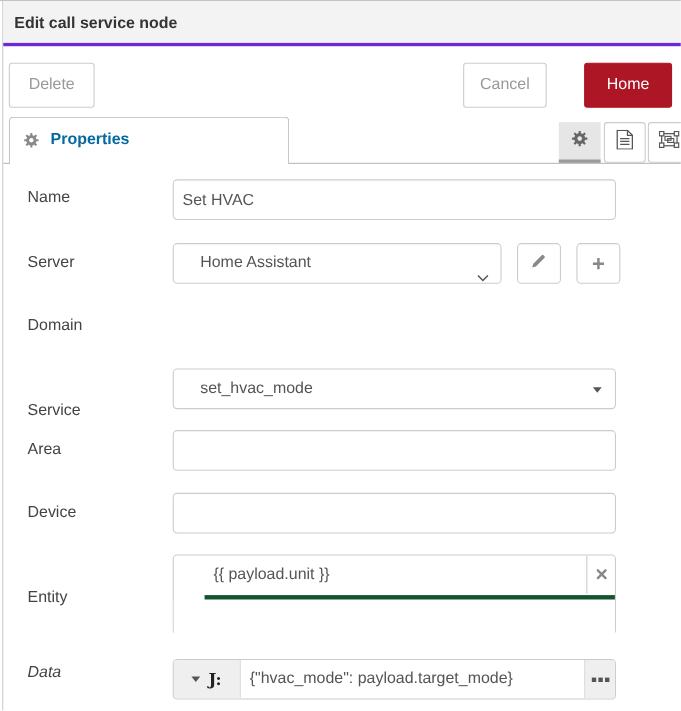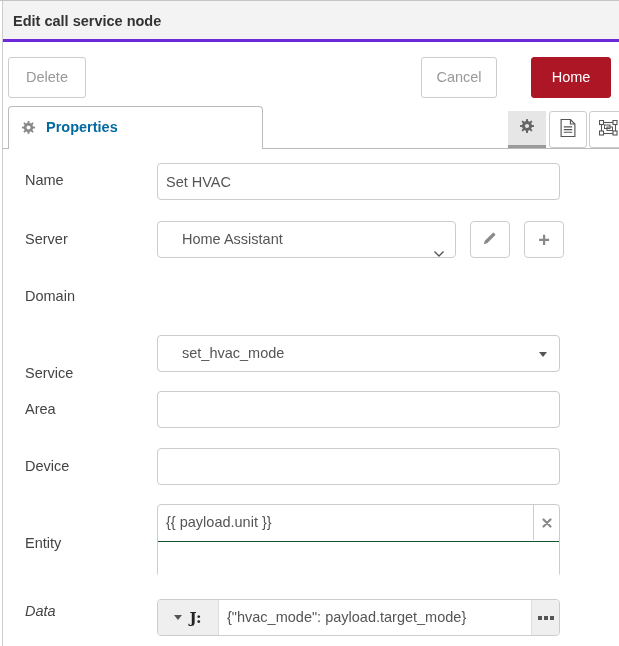--- a/index.html
+++ b/index.html
@@ -37,21 +37,21 @@
   .selectbox{width:299px;cursor:pointer;}
   .chev{position:absolute;right:10px;top:14px;}
   .caret{position:absolute;right:12px;top:16px;width:0;height:0;
          border-left:4.5px solid transparent;border-right:4.5px solid transparent;border-top:5.5px solid #555;}
   .sq-btn{position:absolute;width:40px;height:37px;box-sizing:border-box;border:1px solid #ccc;border-radius:4px;
           background:#fff;display:flex;align-items:center;justify-content:center;cursor:pointer;color:#888;}
   .plus-glyph{font-size:20px;font-weight:bold;color:#888;line-height:1;}
   
   .entitybox{position:absolute;left:157px;top:503px;width:403px;height:73px;box-sizing:border-box;
              border:1px solid #ccc;border-radius:4px;background:#fff;}
-  .entity-row1{position:relative;height:36px;border-bottom:1px solid #14532d;}
+  .entity-row1{position:relative;height:36px;border-bottom:4px solid #14532d;margin-left:28px;}
   .entity-text{position:absolute;left:8px;top:0;line-height:35px;font-size:14.5px;color:#555;}
   .entity-x{position:absolute;right:0;top:0;width:25px;height:35px;border-left:1px solid #ccc;
             display:flex;align-items:center;justify-content:center;cursor:pointer;}
   .entity-row2{height:35px;}
   .entity-input{width:100%;height:100%;border:none;outline:none;box-sizing:border-box;padding:0 8px;font-size:14.5px;}
   
   .typedinput{position:absolute;left:157px;top:598px;width:403px;height:37px;box-sizing:border-box;
               border:1px solid #ccc;border-radius:4px;background:#fff;display:flex;overflow:hidden;}
   .ti-btn{width:60px;background:#efefef;border-right:1px solid #ddd;display:flex;align-items:center;
           justify-content:center;gap:7px;cursor:pointer;flex:none;}

